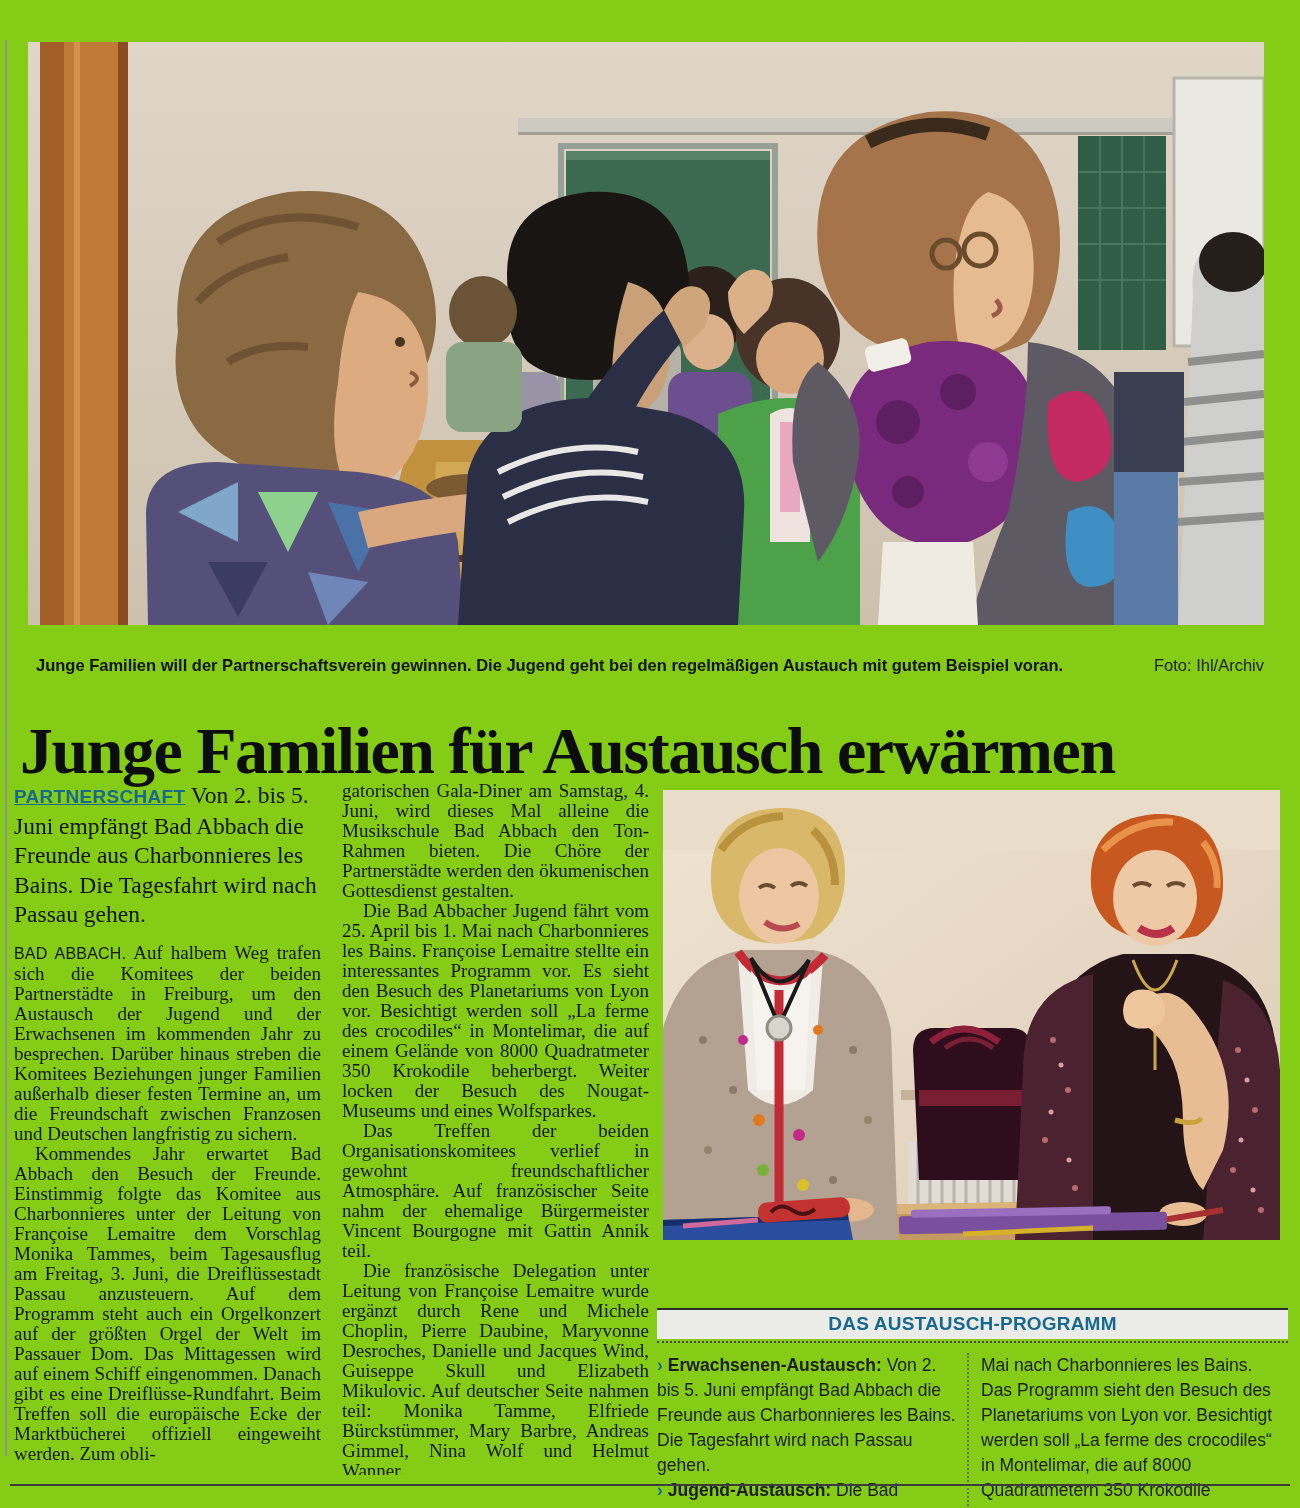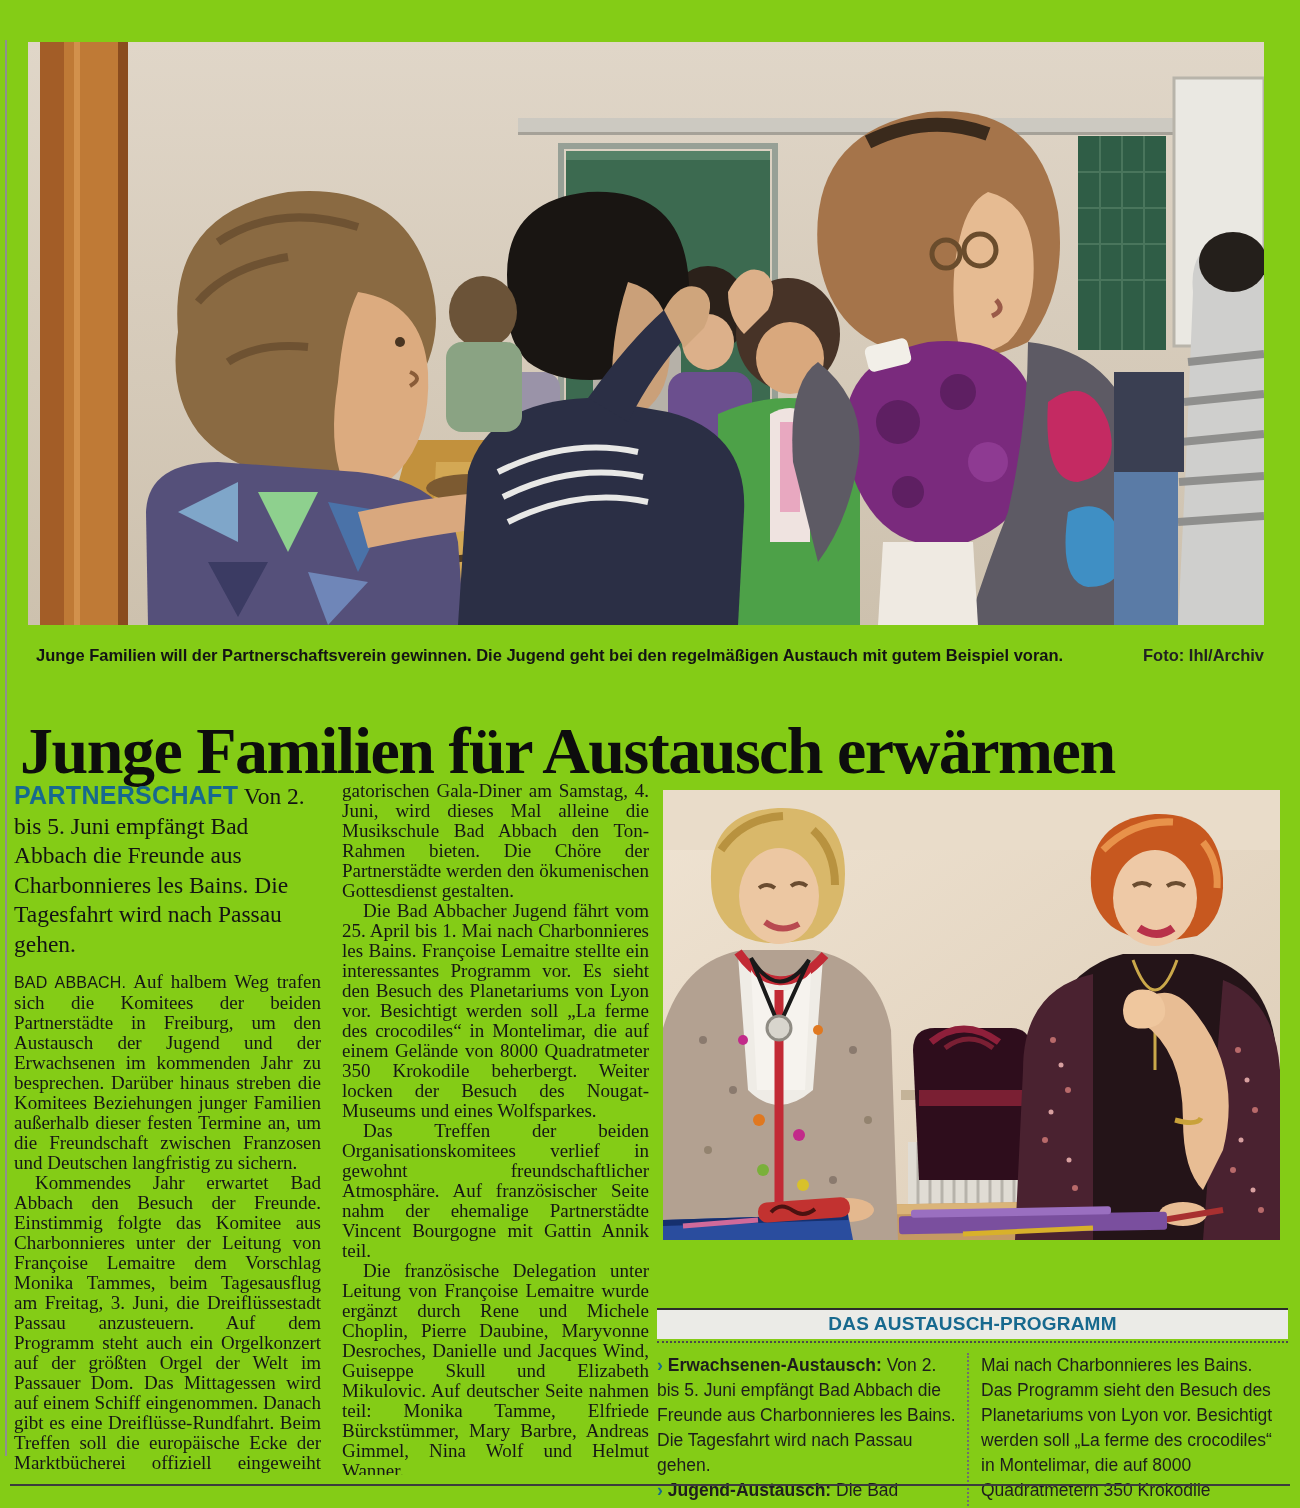--- a/index.html
+++ b/index.html
@@ -11,36 +11,36 @@
 
   
   .photo1{position:absolute;left:28px;top:42px;width:1236px;height:583px;overflow:hidden;background:#d6cabb;}
   .photo2{position:absolute;left:663px;top:790px;width:617px;height:450px;overflow:hidden;background:#e6d9c8;}
   .photo1 svg,.photo2 svg{display:block;width:100%;height:100%;}
 
   
   .cap{position:absolute;display:flex;justify-content:space-between;align-items:baseline;
        font-family:"Liberation Sans",sans-serif;font-size:16.5px;color:#141414;}
   .cap .cap-text{font-weight:700;}
-  .cap .cap-credit{font-weight:700;color:#222;}
+  .cap .cap-credit{font-weight:400;color:#222;margin-top:10px;}
   .cap1{left:36px;top:646px;width:1228px;}
   .cap2{left:663px;top:1274px;width:619px;font-size:16px;}
 
   
   .headline{position:absolute;left:20px;top:672px;width:1282px;
             font-family:"Liberation Serif",serif;font-weight:700;font-size:66px;
             letter-spacing:-1.5px;line-height:1.05;color:#0d0d0d;white-space:nowrap;}
 
   
   .col{position:absolute;top:781px;width:307px;height:694px;overflow:hidden;}
   .col1{left:14px;}
   .col2{left:342px;}
   .lead{font-size:23.5px;line-height:29.5px;margin:0 0 13px 0;color:#131313;}
-  .kicker{font-family:"Liberation Sans",sans-serif;font-weight:700;font-size:25px;
-          color:var(--accent);letter-spacing:.3px;}
+  .kicker{font-family:"Liberation Sans",sans-serif;font-weight:700;font-size:19px;
+          color:var(--accent);letter-spacing:.3px;text-decoration:underline;}
   p.body{font-size:19px;line-height:20px;text-align:justify;margin:0;color:#161616;}
   p.body.indent{text-indent:21px;}
   .leadin{font-family:"Liberation Sans",sans-serif;font-weight:400;font-size:16px;letter-spacing:.2px;}
 
   
   .program{position:absolute;left:657px;top:1308px;width:631px;font-family:"Liberation Sans",sans-serif;}
   .program-top{border-top:2px solid #2b2b2b;}
   .program-band{background:#ebebe7;text-align:center;padding:3px 0 4px 0;}
   .program-title{font-weight:700;font-size:19px;color:var(--accent);letter-spacing:.2px;}
   .program-dotted{border-top:2px dotted #4a4a4a;margin-top:2px;}
@@ -197,21 +197,21 @@
 
   <div class="col col1">
     <p class="lead"><span class="kicker">PARTNERSCHAFT</span> <span>Von 2. bis 5. Juni empfängt Bad Abbach die Freunde aus Charbonnieres les Bains. Die Tagesfahrt wird nach Passau gehen.</span></p>
     <p class="body"><span class="leadin">BAD ABBACH.</span> <span>Auf halbem Weg trafen sich die Komitees der beiden Partnerstädte in Freiburg, um den Austausch der Jugend und der Erwachsenen im kommenden Jahr zu besprechen. Darüber hinaus streben die Komitees Beziehungen junger Familien außerhalb dieser festen Termine an, um die Freundschaft zwischen Franzosen und Deutschen langfristig zu sichern.</span></p>
     <p class="body indent">Kommendes Jahr erwartet Bad Abbach den Besuch der Freunde. Einstimmig folgte das Komitee aus Charbonnieres unter der Leitung von Françoise Lemaitre dem Vorschlag Monika Tammes, beim Tagesausflug am Freitag, 3. Juni, die Dreiflüssestadt Passau anzusteuern. Auf dem Programm steht auch ein Orgelkonzert auf der größten Orgel der Welt im Passauer Dom. Das Mittagessen wird auf einem Schiff eingenommen. Danach gibt es eine Dreiflüsse-Rundfahrt. Beim Treffen soll die europäische Ecke der Marktbücherei offiziell eingeweiht werden. Zum obli-</p>
   </div>
 
   <div class="col col2">
     <p class="body">gatorischen Gala-Diner am Samstag, 4. Juni, wird dieses Mal alleine die Musikschule Bad Abbach den Ton-Rahmen bieten. Die Chöre der Partnerstädte werden den ökumenischen Gottesdienst gestalten.</p>
     <p class="body indent">Die Bad Abbacher Jugend fährt vom 25. April bis 1. Mai nach Charbonnieres les Bains. Françoise Lemaitre stellte ein interessantes Programm vor. Es sieht den Besuch des Planetariums von Lyon vor. Besichtigt werden soll „La ferme des crocodiles“ in Montelimar, die auf einem Gelände von 8000 Quadratmeter 350 Krokodile beherbergt. Weiter locken der Besuch des Nougat-Museums und eines Wolfsparkes.</p>
-    <p class="body indent">Das Treffen der beiden Organisationskomitees verlief in gewohnt freundschaftlicher Atmosphäre. Auf französischer Seite nahm der ehemalige Partnerstädte Vincent Bourgogne mit Gattin Annik teil.</p>
+    <p class="body indent">Das Treffen der beiden Organisationskomitees verlief in gewohnt freundschaftlicher Atmosphäre. Auf französischer Seite nahm der ehemalige Bürgermeister Vincent Bourgogne mit Gattin Annik teil.</p>
     <p class="body indent"><span>Die französische Delegation unter Leitung von Françoise Lemaitre wurde ergänzt durch Rene und Michele Choplin, Pierre Daubine, Maryvonne Desroches, Danielle und Jacques Wind, Guiseppe Skull und Elizabeth Mikulovic. Auf deutscher Seite nahmen teil: Monika Tamme, Elfriede Bürckstümmer, Mary Barbre, Andreas Gimmel, Nina Wolf und Helmut Wanner.</span> </p>
   </div>
 
   <div class="photo2">
     <svg viewBox="0 0 617 450" preserveAspectRatio="none">
       <defs>
         <linearGradient id="wall2" x1="0" y1="0" x2="1" y2="1">
           <stop offset="0" stop-color="#efe3d2"></stop>
             <stop offset="1" stop-color="#dcccb6"></stop>
         </linearGradient>

